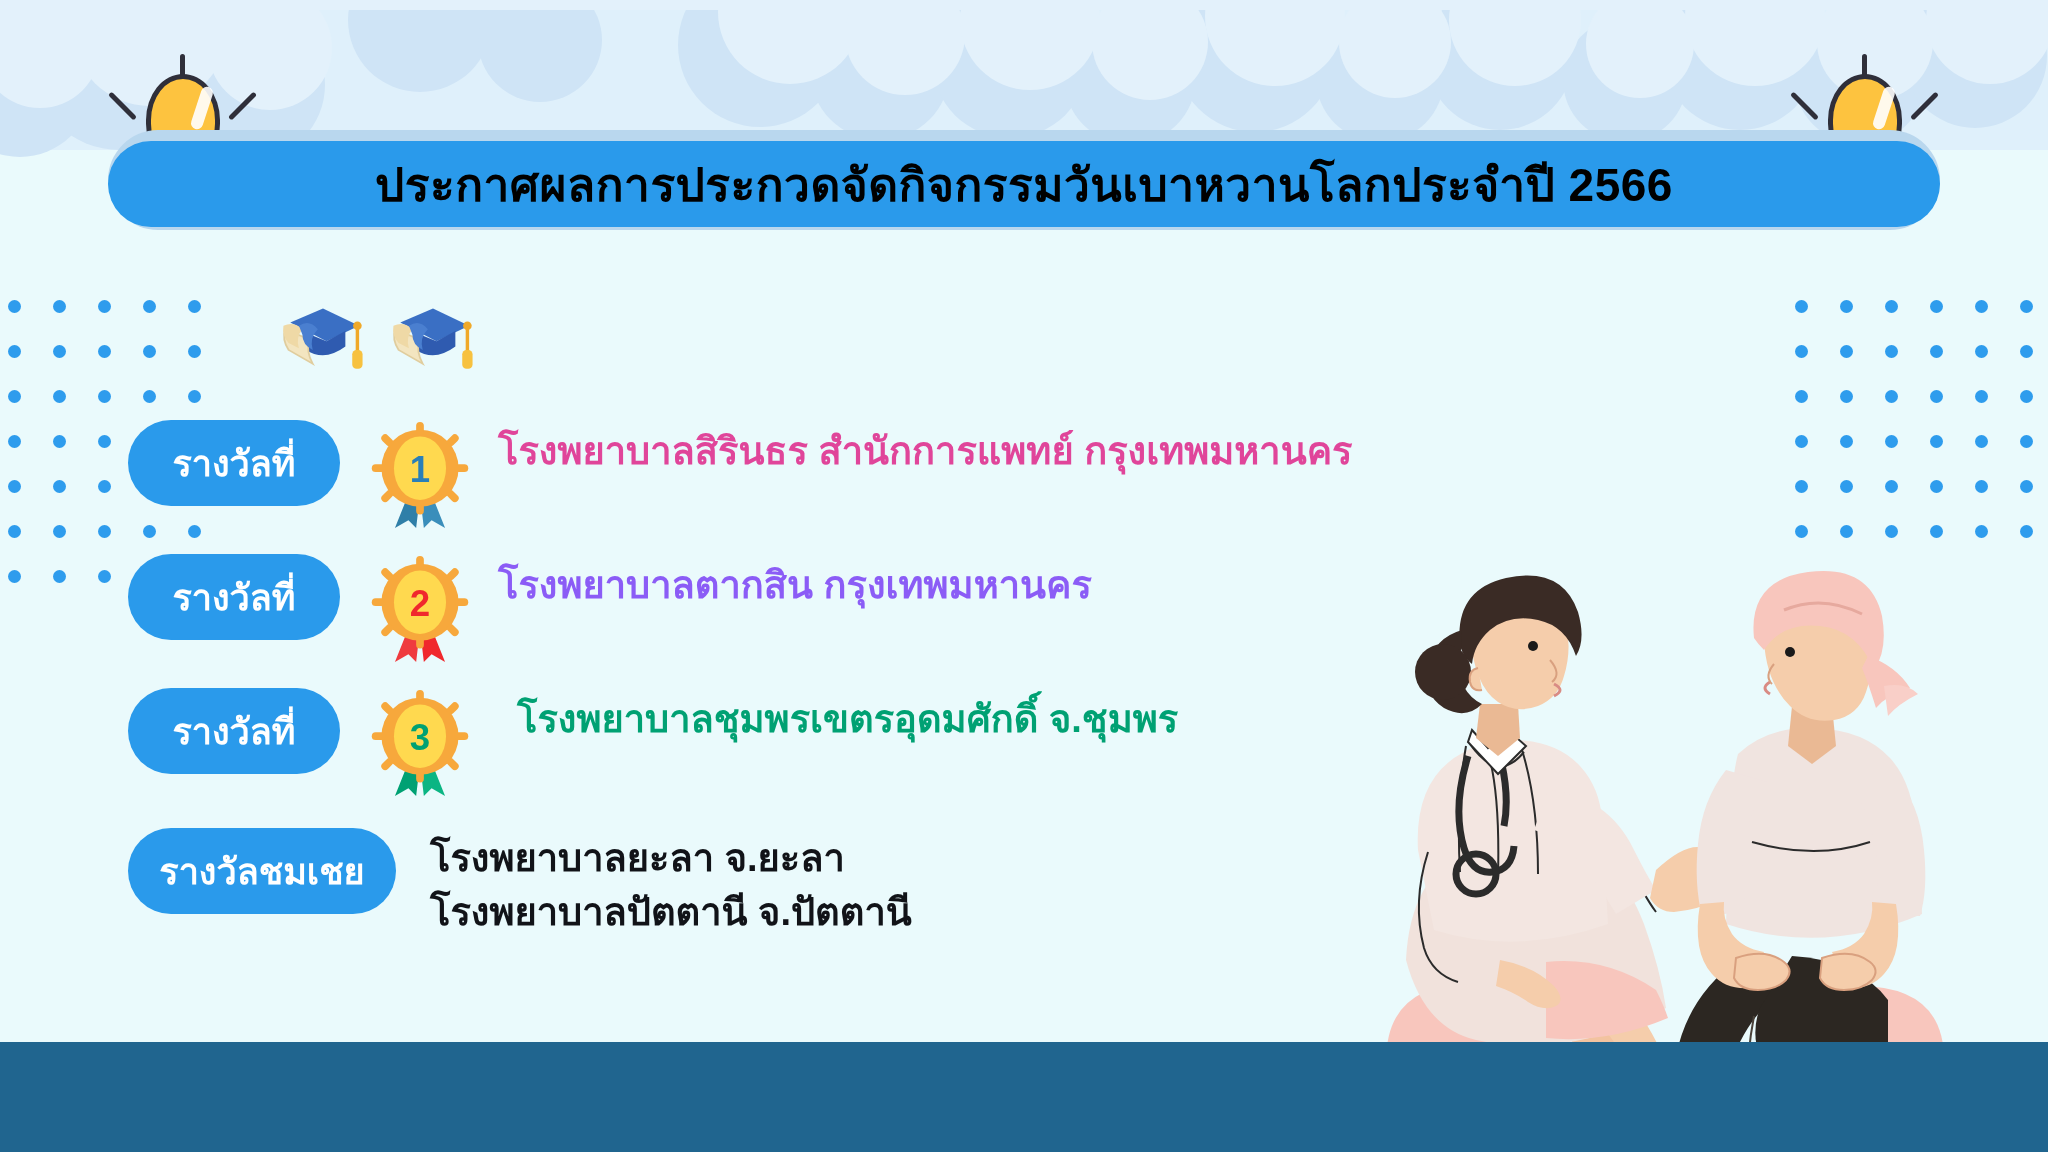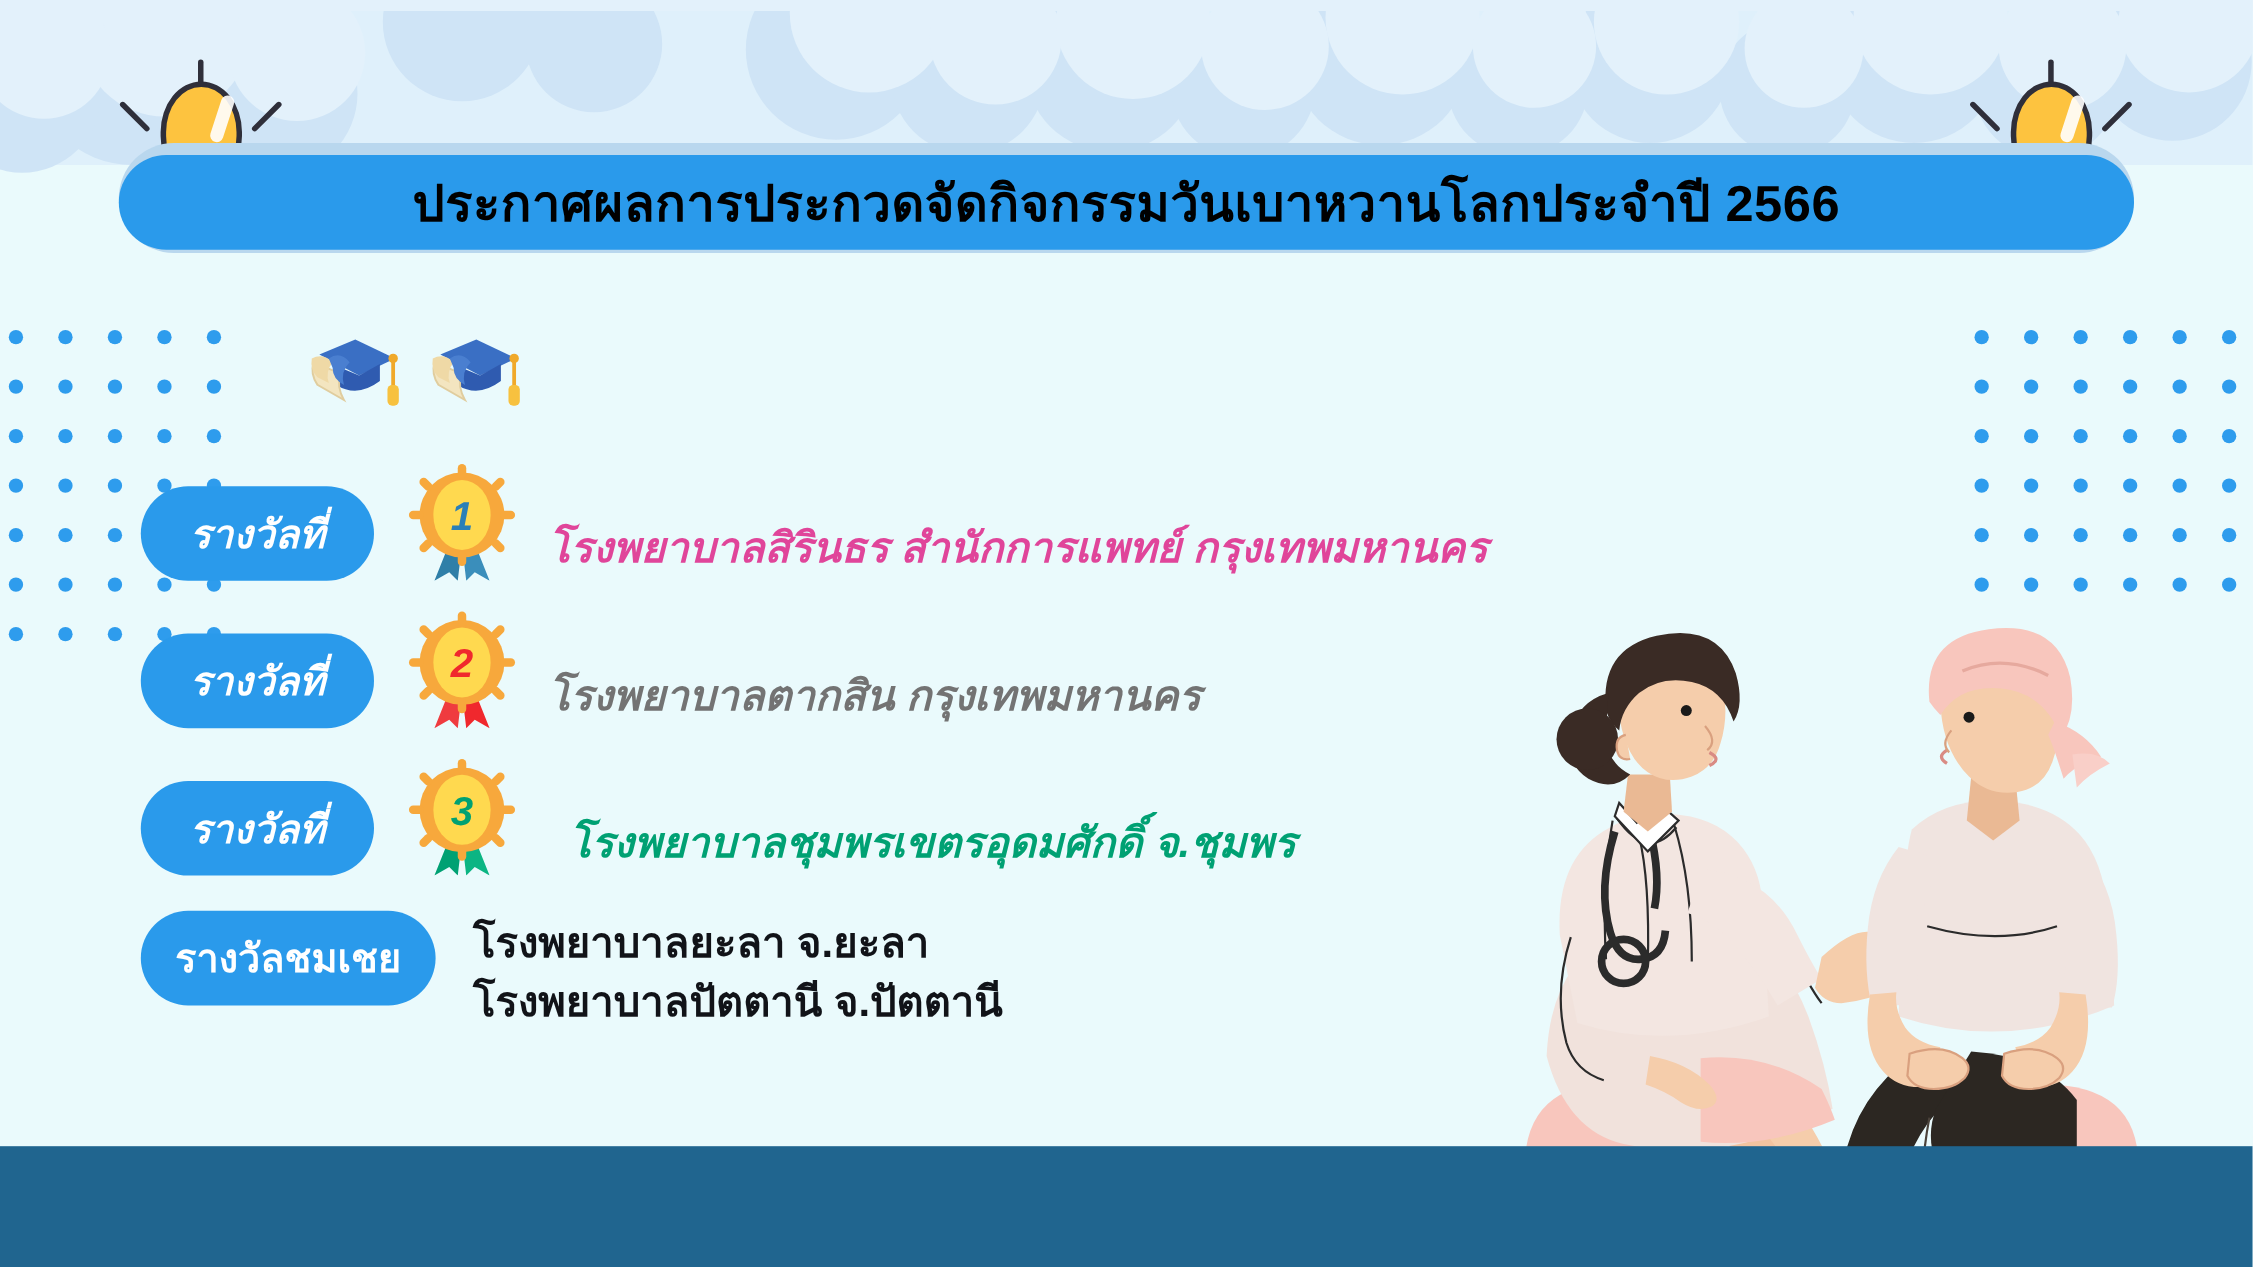--- a/index.html
+++ b/index.html
@@ -37,28 +37,28 @@
   .bulb .neck2{position:absolute;left:45px;top:116px;width:40px;height:14px;background:#a8a9ad;border:4px solid #2f2f3a;box-sizing:border-box;border-radius:3px;}
   .bulb .neck3{position:absolute;left:48px;top:132px;width:34px;height:13px;background:#a8a9ad;border:4px solid #2f2f3a;box-sizing:border-box;border-radius:0 0 8px 8px;}
   .ray{position:absolute;background:#2f2f3a;border-radius:3px;}
 
   
   .level-row{position:absolute;left:280px;top:292px;width:1120px;height:90px;display:flex;align-items:center;gap:24px;}
   .level-text{font-size:41px;font-weight:bold;color:#111318;white-space:nowrap;}
 
   
   .awards{position:absolute;left:128px;top:420px;width:1320px;}
-  .award-row{display:flex;align-items:flex-end;height:108px;margin-bottom:26px;font-style:italic;}
+  .award-row{display:flex;align-items:flex-start;height:108px;margin-bottom:26px;}
   .pill{width:212px;height:86px;border-radius:44px;background:#2a9aeb;color:#fff;
         display:flex;align-items:center;justify-content:center;font-size:36px;font-weight:bold;flex:0 0 auto;}
   .pill.wide{width:268px;}
   .medal{width:112px;height:108px;position:relative;flex:0 0 auto;margin-left:24px;}
   .award-text{font-size:38px;font-weight:bold;margin-left:22px;white-space:nowrap;}
   .c1{color:#e0459a;}
-  .c2{color:#737373;}
+  .c2{color:#8b5cf6;}
   .c3{color:#00a173;margin-left:41px;}
 
   .cons-row{display:flex;align-items:flex-start;margin-top:32px;}
   .cons-lines{margin-left:34px;margin-top:4px;}
   .cons-line{font-size:38px;font-weight:bold;color:#111318;line-height:1.42;white-space:nowrap;}
 
   
   .bottom-bar{position:absolute;left:0;bottom:0;width:2048px;height:110px;background:#20658f;}
 
   

